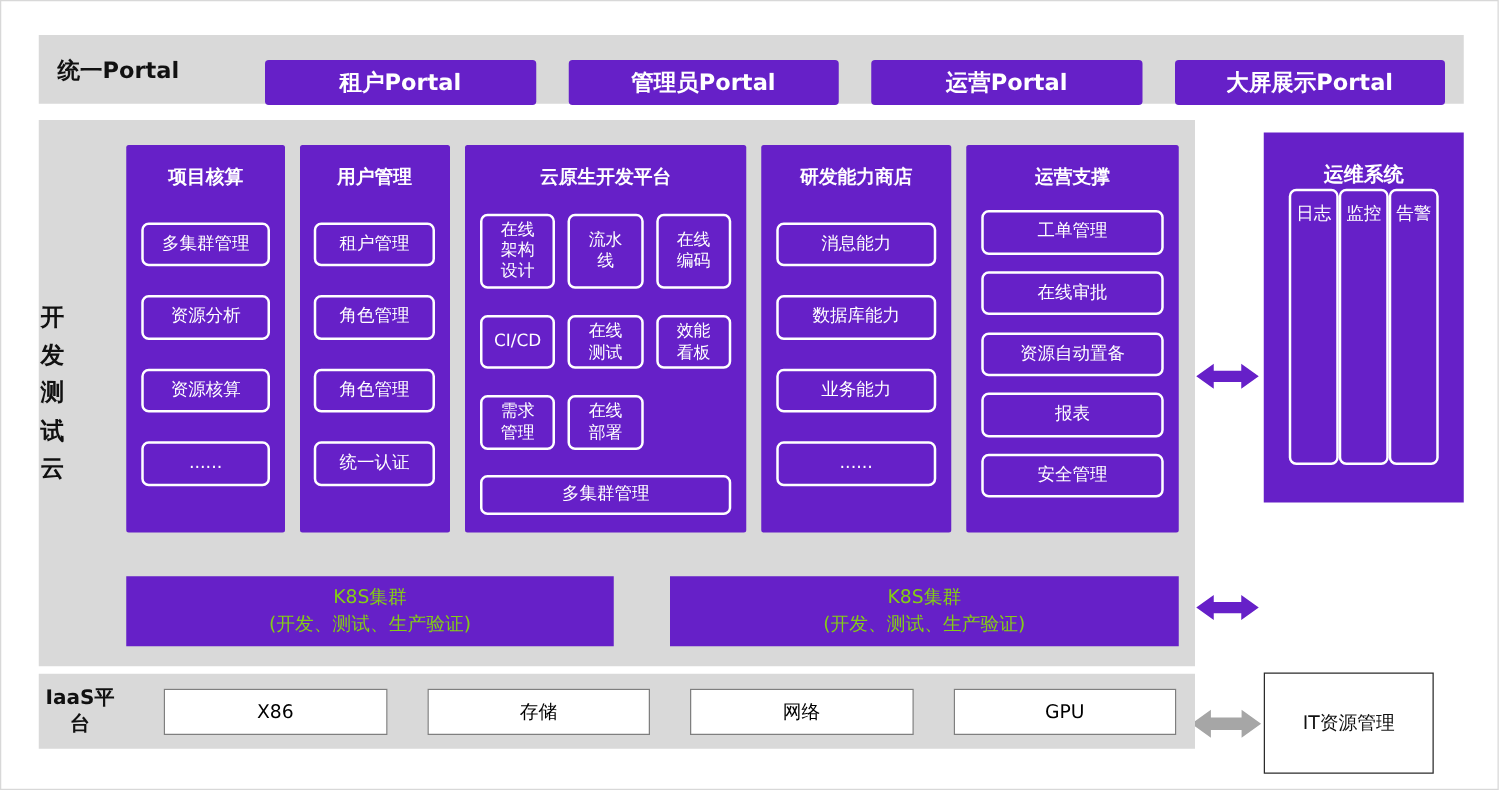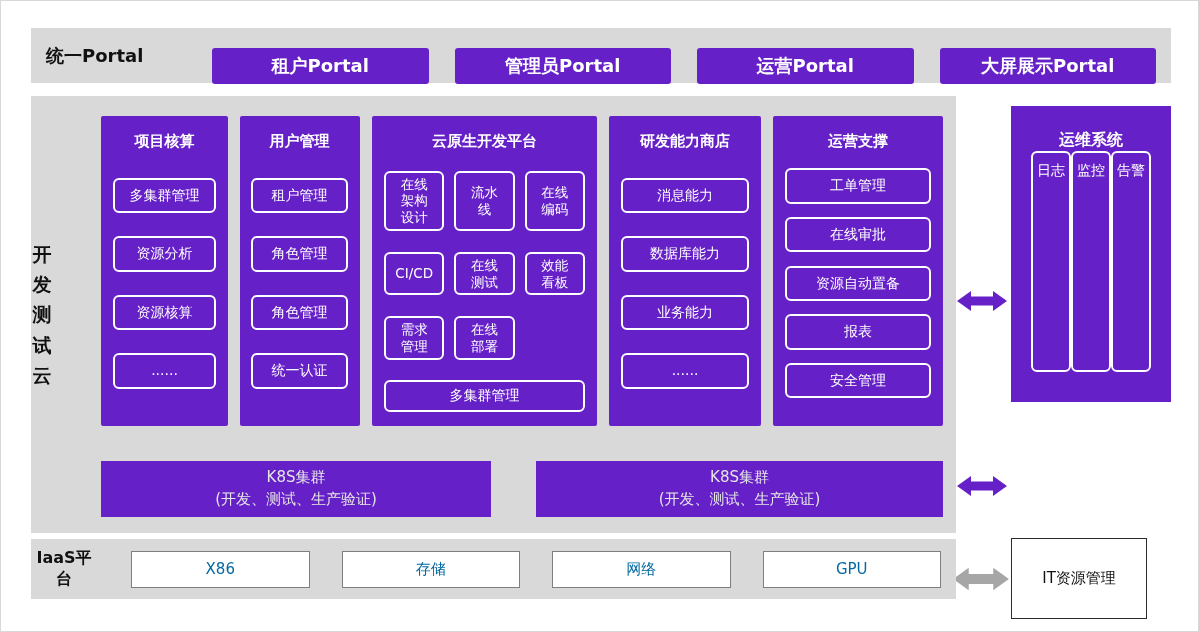--- a/index.html
+++ b/index.html
@@ -97,21 +97,21 @@
     border:2px solid #fff; border-radius:6px;
     font-size:13.5px; line-height:1.25; text-align:center;
     min-height:32px; padding:3px 9px;
     display:flex; align-items:center; justify-content:center;
   }
   .col-footer { margin-top:11px; padding:5px 2px; }
 
   .k8s-row { display:flex; gap:45px; margin-top:11px; margin-left:0; height:60px; }
   .k8s {
     background:var(--purple,#6620C8);
-    color:#e5e5e5; text-align:center;
+    color:#84cc16; text-align:center;
     display:flex; flex-direction:column; align-items:center; justify-content:center;
     line-height:1.45; font-size:15px;
   }
   .k8s-left  { flex:0 0 390px; }
   .k8s-right { flex:1; }
 
   
   .ops {
     position:absolute; left:1010px; top:105px;
     width:160px; height:296px;
@@ -153,21 +153,21 @@
   }
   .iaas-boxes {
     flex:1; display:flex; gap:32px;
     padding-left:34px; padding-right:15px;
     align-items:center;
   }
   .iaas-box {
     flex:1; height:37px;
     background:#fff; border:1px solid #7f7f7f;
     display:flex; align-items:center; justify-content:center;
-    font-size:15px; color:#0369a1;
+    font-size:15px; color:#000000;
   }
 
   .it-box {
     position:absolute; left:1010px; top:537px;
     width:136px; height:81px;
     background:#fff; border:1.5px solid #2b2b2b;
     display:flex; align-items:center; justify-content:center;
     font-size:15px; color:#111;
   }
 </style>

